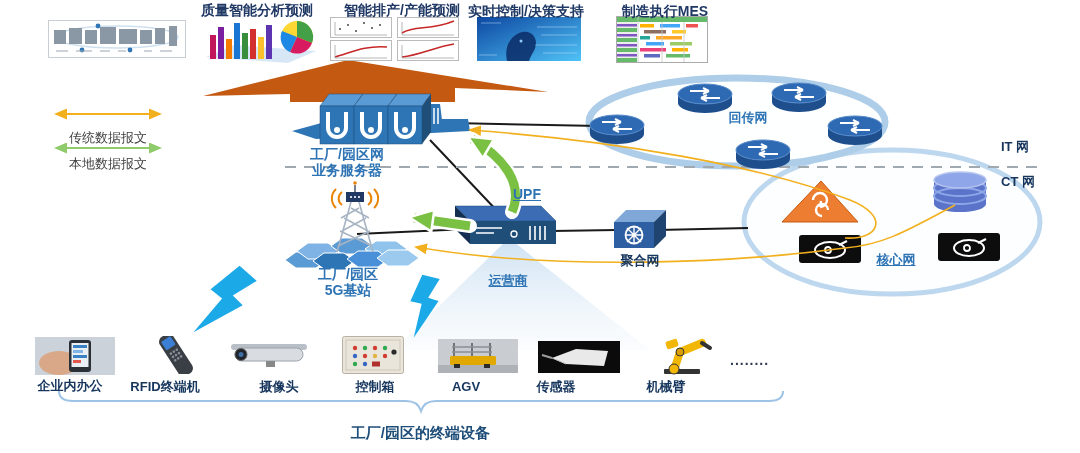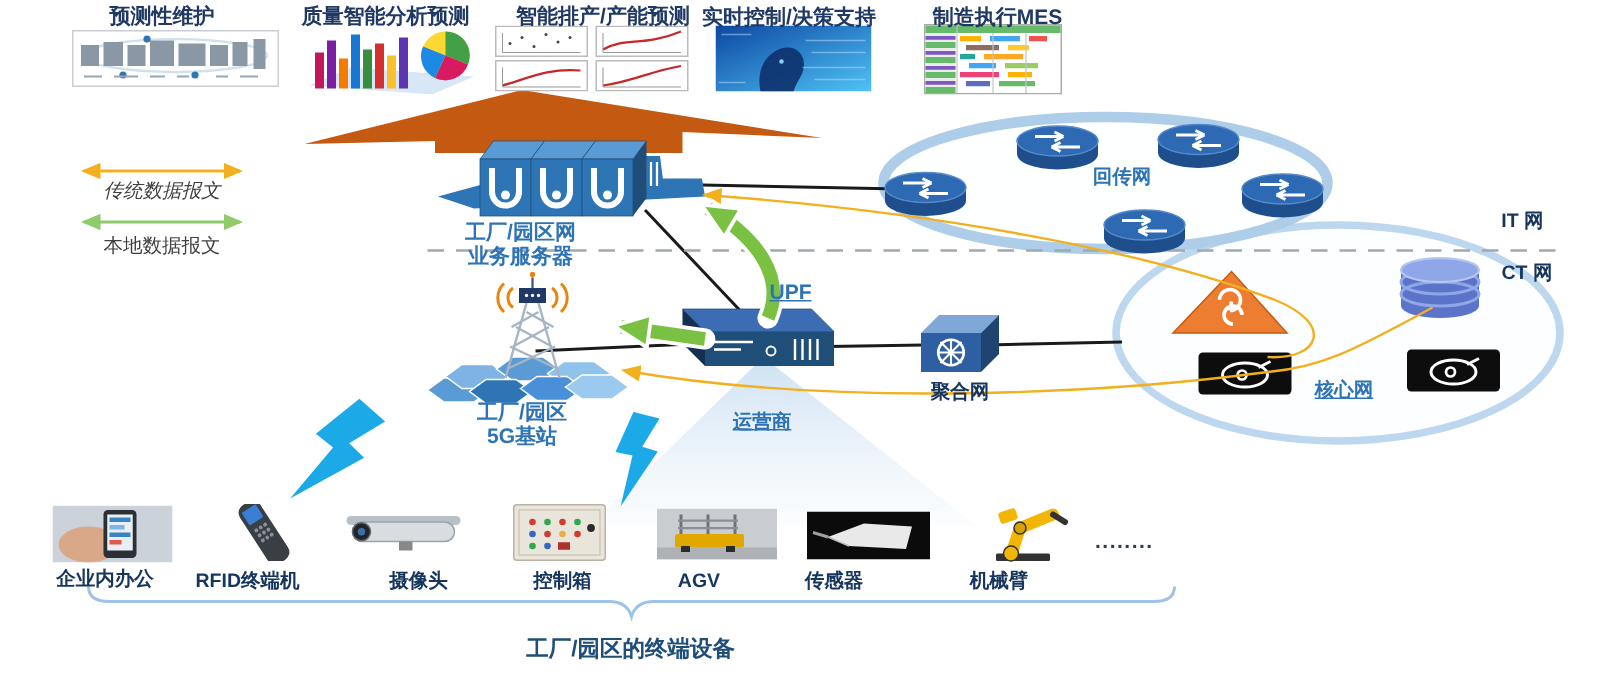--- a/index.html
+++ b/index.html
@@ -297,27 +297,26 @@
           <rect x="54" y="26" width="22" height="3.5" fill="#9CCC65"></rect>
         <rect x="24" y="32" width="26" height="3.5" fill="#EC407A"></rect>
           <rect x="56" y="32" width="16" height="3.5" fill="#FFB300"></rect>
         <rect x="28" y="38" width="16" height="3.5" fill="#5C6BC0"></rect>
           <rect x="50" y="38" width="24" height="3.5" fill="#66BB6A"></rect>
       </g>
       <path d="M22,1 V46 M46,6 V46 M68,6 V46" stroke="#C5C5C5" stroke-width="0.8"></path>
     </svg>
   </div>
 
-  <div class="lbl app-title" style="left:38px;top:2px;width:140px;">预测性维护</div>
   <div class="lbl app-title" style="left:182px;top:2px;width:150px;">质量智能分析预测</div>
   <div class="lbl app-title" style="left:450px;top:3px;width:152px;">实时控制/决策支持</div>
   <div class="lbl app-title" style="left:326px;top:2px;width:152px;">智能排产/产能预测</div>
   <div class="lbl app-title" style="left:590px;top:3px;width:150px;">制造执行MES</div>
 
-  <div class="legend-lbl" style="left:48px;top:118px;width:120px;font-style:italic;">传统数据报文</div>
+  <div class="legend-lbl" style="left:48px;top:129px;width:120px;">传统数据报文</div>
   <div class="legend-lbl" style="left:48px;top:155px;width:120px;">本地数据报文</div>
 
   <div class="lbl node-blue" style="left:282px;top:146px;width:130px;">
     <div>工厂/园区网</div>
     <div>业务服务器</div>
   </div>
   <div class="lbl node-blue underlined" style="left:504px;top:186px;width:46px;">UPF</div>
   <div class="lbl node-blue" style="left:718px;top:111px;width:60px;font-size:13px;">回传网</div>
   <div class="lbl node-navy" style="left:985px;top:140px;width:60px;">IT 网</div>
   <div class="lbl node-navy" style="left:988px;top:175px;width:60px;">CT 网</div>

